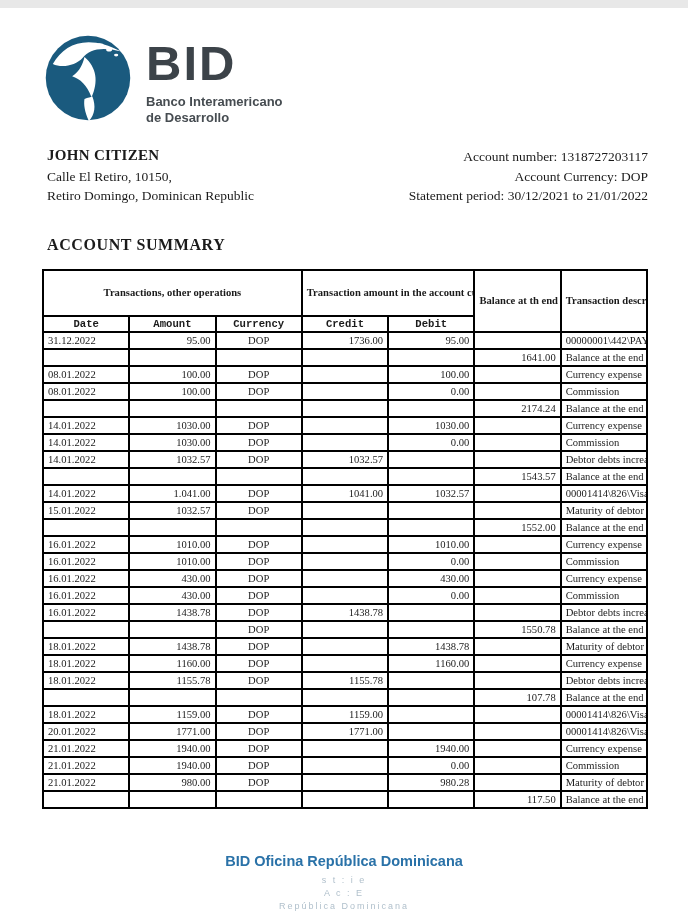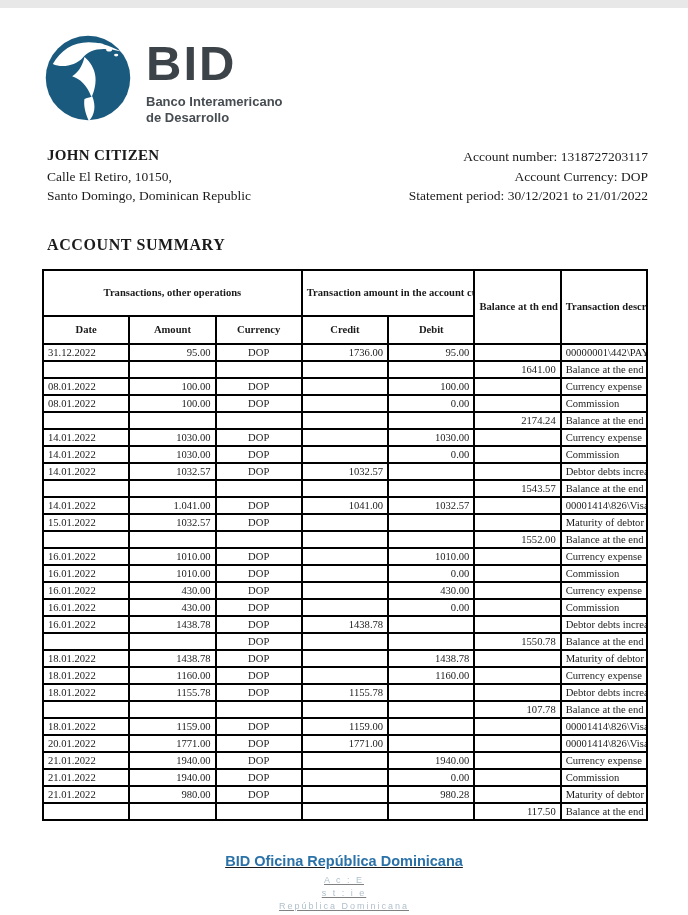--- a/index.html
+++ b/index.html
@@ -89,39 +89,38 @@
     overflow: hidden;
     white-space: nowrap;
   }
   table.tx th {
     font-weight: 700;
     text-align: center;
     font-size: 10.6px;
     line-height: 12px;
   }
   th.group-th { height: 46px; }
-  tr.subhead th { height: 28px; }
+  tr.subhead th { height: 16px; font-family: Liberation Mono, monospace; }
   table.tx td { height: 17px; }
   .c-date   { width: 58px;  text-align: left; }
   .c-amount { width: 52px;  text-align: right; }
   .c-currency { width: 48px; text-align: center; }
   .c-credit { width: 58px;  text-align: right; }
   .c-debit  { width: 60px;  text-align: right; }
   .c-balance{ width: 137px; text-align: right; }
   .c-desc   { width: 193px; text-align: left; }
 
   
   .footer {
     position: absolute;
     left: 0;
     top: 845px;
     width: 100%;
     text-align: center;
     font-family: "Liberation Sans", sans-serif;
-    text-decoration: underline;
   }
   .footer-title {
     font-size: 14.5px;
     font-weight: 700;
     color: #2a72a8;
   }
   .footer-lines {
     margin-top: 5px;
     font-size: 9px;
     line-height: 13px;
@@ -150,21 +149,21 @@
       <div class="brand-sub">
         <div>Banco Interamericano</div>
         <div>de Desarrollo</div>
       </div>
     </div>
   </div>
 
   <div class="holder-block">
     <div class="holder-name">JOHN CITIZEN</div>
     <div>Calle El Retiro, 10150,</div>
-    <div>Santo Domingo, Dominican Republic</div>
+    <div>Retiro Domingo, Dominican Republic</div>
   </div>
 
   <div class="info-block">
     <div>Account number: 1318727203117</div>
     <div>Account Currency: DOP</div>
     <div>Statement period: 30/12/2021 to 21/01/2022</div>
   </div>
 
   <div class="section-title">ACCOUNT SUMMARY</div>
 
@@ -436,19 +435,19 @@
           <td class="c-debit"></td>
           <td class="c-balance">117.50</td>
           <td class="c-desc">Balance at the end of day</td>
         </tr>
       </tbody>
   </table>
 
   <div class="footer">
     <div class="footer-title">BID Oficina República Dominicana</div>
     <div class="footer-lines">
+      <div>s     t   :   i   e</div>
       <div>A        c   :            E</div>
-      <div>s     t   :   i   e</div>
       <div>República Dominicana</div>
     </div>
   </div>
 
 </div>
 
 </body></html>

